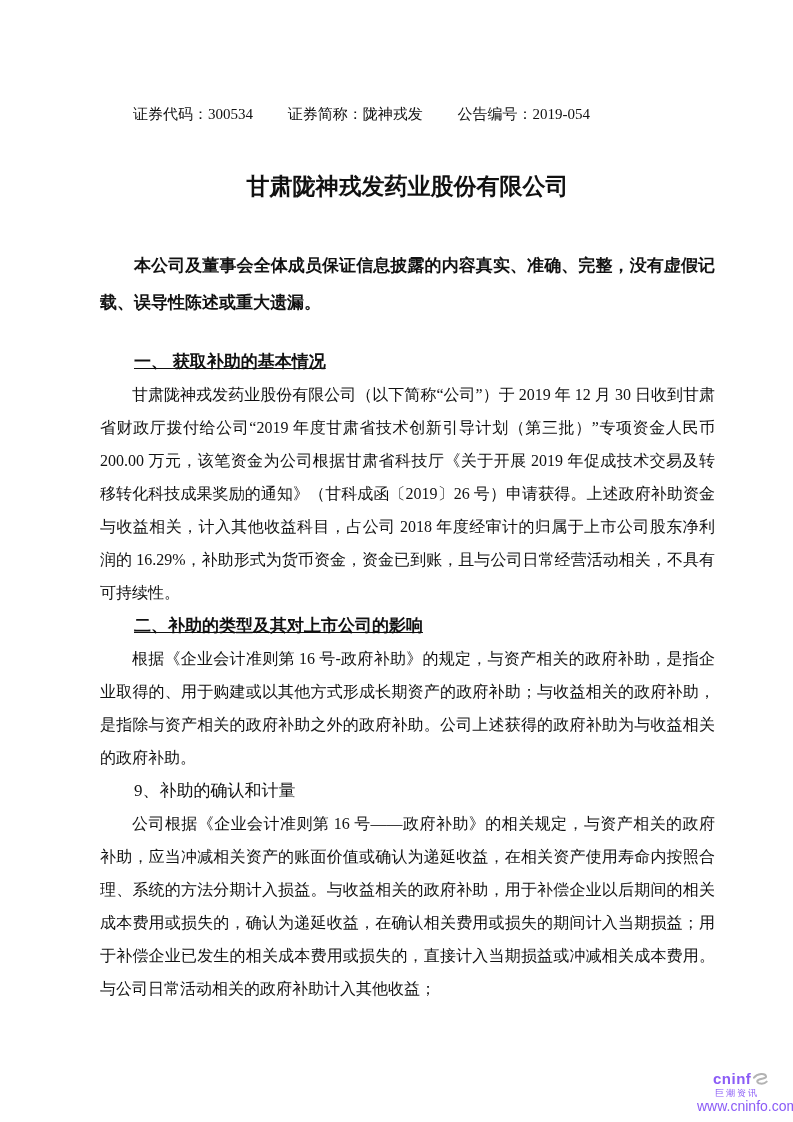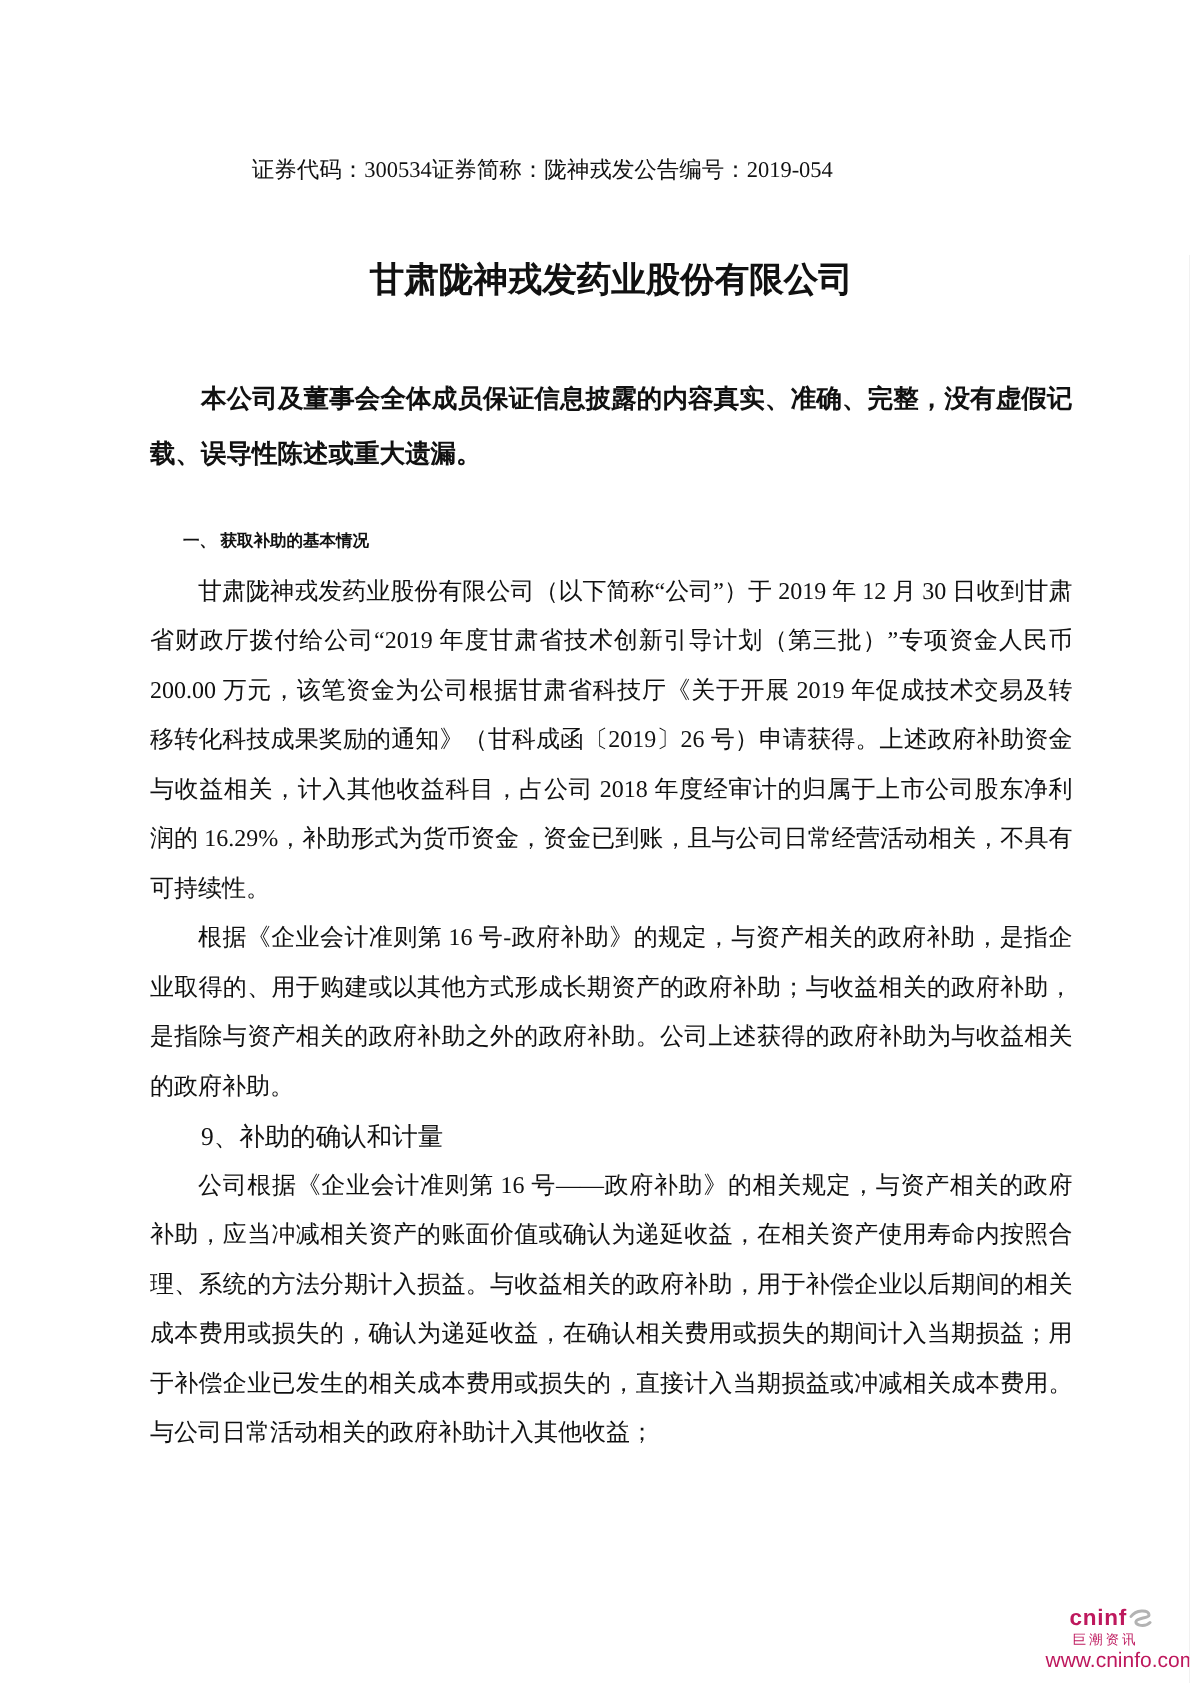--- a/index.html
+++ b/index.html
@@ -12,21 +12,21 @@
     font-family:"Liberation Serif","DejaVu Serif",serif;
     color:#111111;
   }
   .content{
     position:absolute;
     left:100px;top:103px;
     width:615px;
   }
   .header-row{
     display:flex;
-    justify-content:center;
+    justify-content:space-between;
     padding-left:33px;
     padding-right:125px;
     font-size:15px;
     line-height:22px;
     white-space:nowrap;
   }
   .title{
     margin:0;
     margin-top:40px;
     text-align:center;
@@ -42,43 +42,44 @@
     font-weight:bold;
     font-size:17px;
     line-height:37px;
     text-align:justify;
     text-indent:2em;
   }
   .sec-heading{
     margin:24px 0 0 0;
     font-family:"Liberation Sans","DejaVu Sans",sans-serif;
     font-weight:bold;
-    font-size:11px;
+    font-size:17px;
     line-height:33px;
     text-indent:2em;
+    text-decoration:underline;
   }
   .sec-heading.tight{margin-top:0;}
   .body-par{
     margin:0;
     font-size:16px;
     line-height:33px;
     text-align:justify;
     text-indent:2em;
   }
   .sub-heading{
     margin:0;
     font-size:17px;
     line-height:33px;
     text-indent:2em;
   }
   .watermark{
     position:absolute;
     right:4px;bottom:8px;
     width:92px;
-    color:#be185d;
+    color:#8b5cf6;
     font-family:"Liberation Sans","DejaVu Sans",sans-serif;
     line-height:1.1;
   }
   .wm-brand-row{
     display:flex;
     align-items:center;
     justify-content:flex-start;
     padding-left:16px;
   }
   .wm-brand{
@@ -111,20 +112,21 @@
       <span>公告编号：2019-054</span>
     </div>
 
     <h1 class="title">甘肃陇神戎发药业股份有限公司</h1>
 
     <p class="disclaimer">本公司及董事会全体成员保证信息披露的内容真实、准确、完整，没有虚假记载、误导性陈述或重大遗漏。</p>
 
     <p class="sec-heading">一、 获取补助的基本情况</p>
     <p class="body-par">甘肃陇神戎发药业股份有限公司（以下简称“公司”）于 2019 年 12 月 30 日收到甘肃省财政厅拨付给公司“2019 年度甘肃省技术创新引导计划（第三批）”专项资金人民币 200.00 万元，该笔资金为公司根据甘肃省科技厅《关于开展 2019 年促成技术交易及转移转化科技成果奖励的通知》（甘科成函〔2019〕26 号）申请获得。上述政府补助资金与收益相关，计入其他收益科目，占公司 2018 年度经审计的归属于上市公司股东净利润的 16.29%，补助形式为货币资金，资金已到账，且与公司日常经营活动相关，不具有可持续性。</p>
 
+    <p class="sec-heading tight">二、补助的类型及其对上市公司的影响</p>
 
     <p class="body-par">根据《企业会计准则第 16 号-政府补助》的规定，与资产相关的政府补助，是指企业取得的、用于购建或以其他方式形成长期资产的政府补助；与收益相关的政府补助，是指除与资产相关的政府补助之外的政府补助。公司上述获得的政府补助为与收益相关的政府补助。</p>
 
     <p class="sub-heading">9、补助的确认和计量</p>
     <p class="body-par">公司根据《企业会计准则第 16 号——政府补助》的相关规定，与资产相关的政府补助，应当冲减相关资产的账面价值或确认为递延收益，在相关资产使用寿命内按照合理、系统的方法分期计入损益。与收益相关的政府补助，用于补偿企业以后期间的相关成本费用或损失的，确认为递延收益，在确认相关费用或损失的期间计入当期损益；用于补偿企业已发生的相关成本费用或损失的，直接计入当期损益或冲减相关成本费用。与公司日常活动相关的政府补助计入其他收益；</p>
 
   </div>
 
   <div class="watermark">
     <div class="wm-brand-row">

